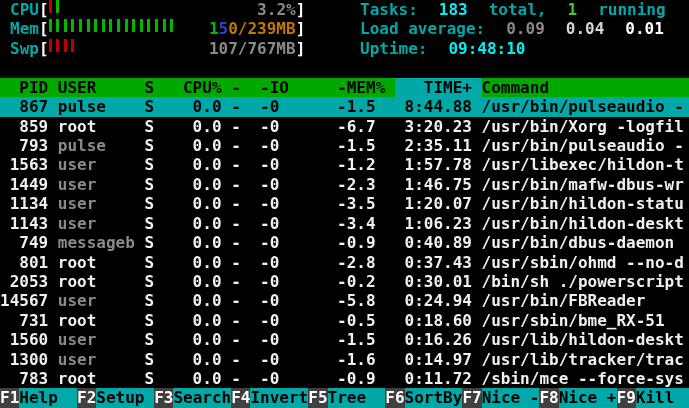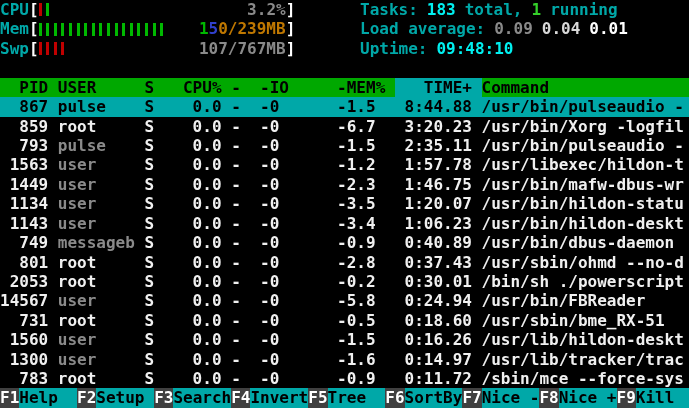--- a/index.html
+++ b/index.html
@@ -13,35 +13,35 @@
   body{
     background:var(--bg);
     font-family:"DejaVu Sans Mono","Liberation Mono",monospace;
     font-weight:bold;font-size:16px;color:var(--wht);
     line-height:var(--lh);position:relative;
   }
   .line{height:var(--lh);display:flex;align-items:center;white-space:pre}
   
   .header-region{position:relative;height:calc(var(--lh) * 4)}
   .meters{position:absolute;left:0;top:0}
-  .meter{}
+  .meter{padding-left:10px}
   .m-label{color:var(--teal);width:29px;flex:none}
   .m-brk{color:#ffffff;flex:none}
-  .m-inner{width:247px;flex:none;position:relative;display:flex;align-items:center;height:var(--lh)}
+  .m-inner{width:247px;flex:none;position:relative;display:flex;height:var(--lh)}
   .bar{display:inline-block;width:3px;height:13px;margin-right:4.6px;flex:none}
   .bar-green{background:var(--bar-g)}
   .bar-red{background:var(--bar-r)}
   .m-text{position:absolute;right:0;top:0;height:var(--lh);line-height:var(--lh)}
   .t-gray{color:var(--dim)}
   .t-green{color:var(--bar-g)}
   .t-blue{color:var(--blue)}
   .t-orange{color:var(--orange)}
   
   .summary{position:absolute;left:360px;top:0}
-  .summary .line{gap:9px}
+  .summary .line{gap:21px}
   .s-label{color:var(--teal)}
   .s-bcyan{color:var(--bcyan)}
   .s-green{color:var(--lgreen)}
   .s-g1{color:var(--dim)}
   .s-g2{color:#d8d8d8}
   .s-g3{color:#ffffff}
   
   .prow,.thead{display:flex;height:var(--lh);line-height:var(--lh);white-space:pre}
   .c{flex:none;overflow:hidden}
   .pid{width:5ch;text-align:right}

